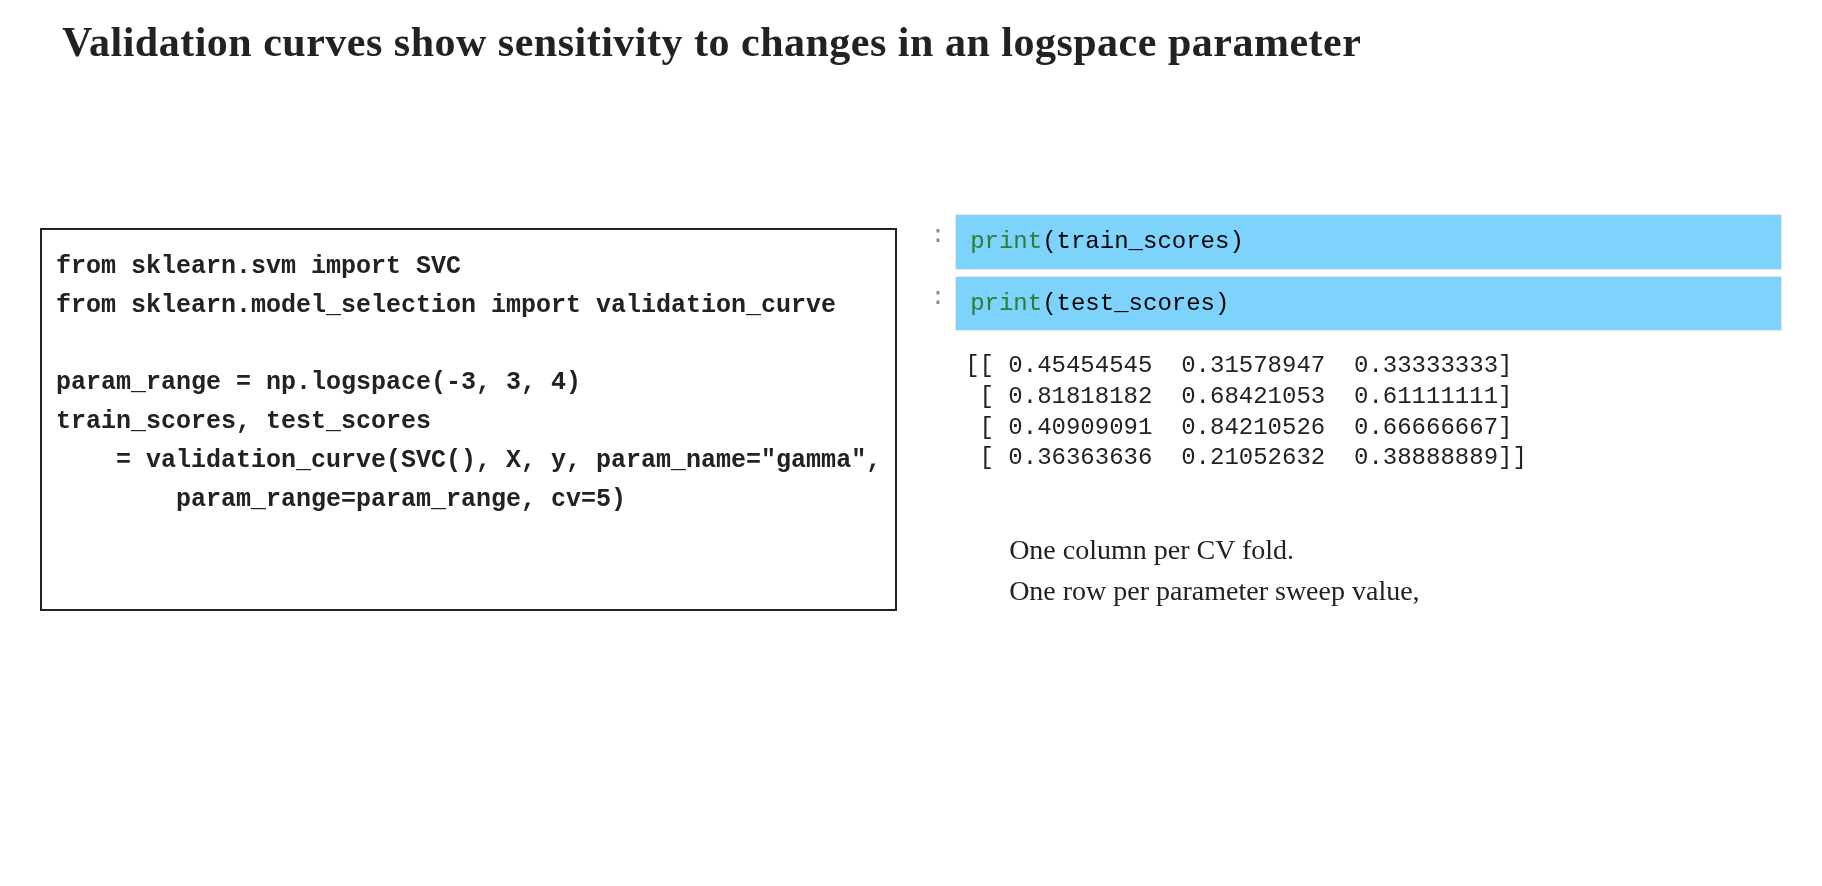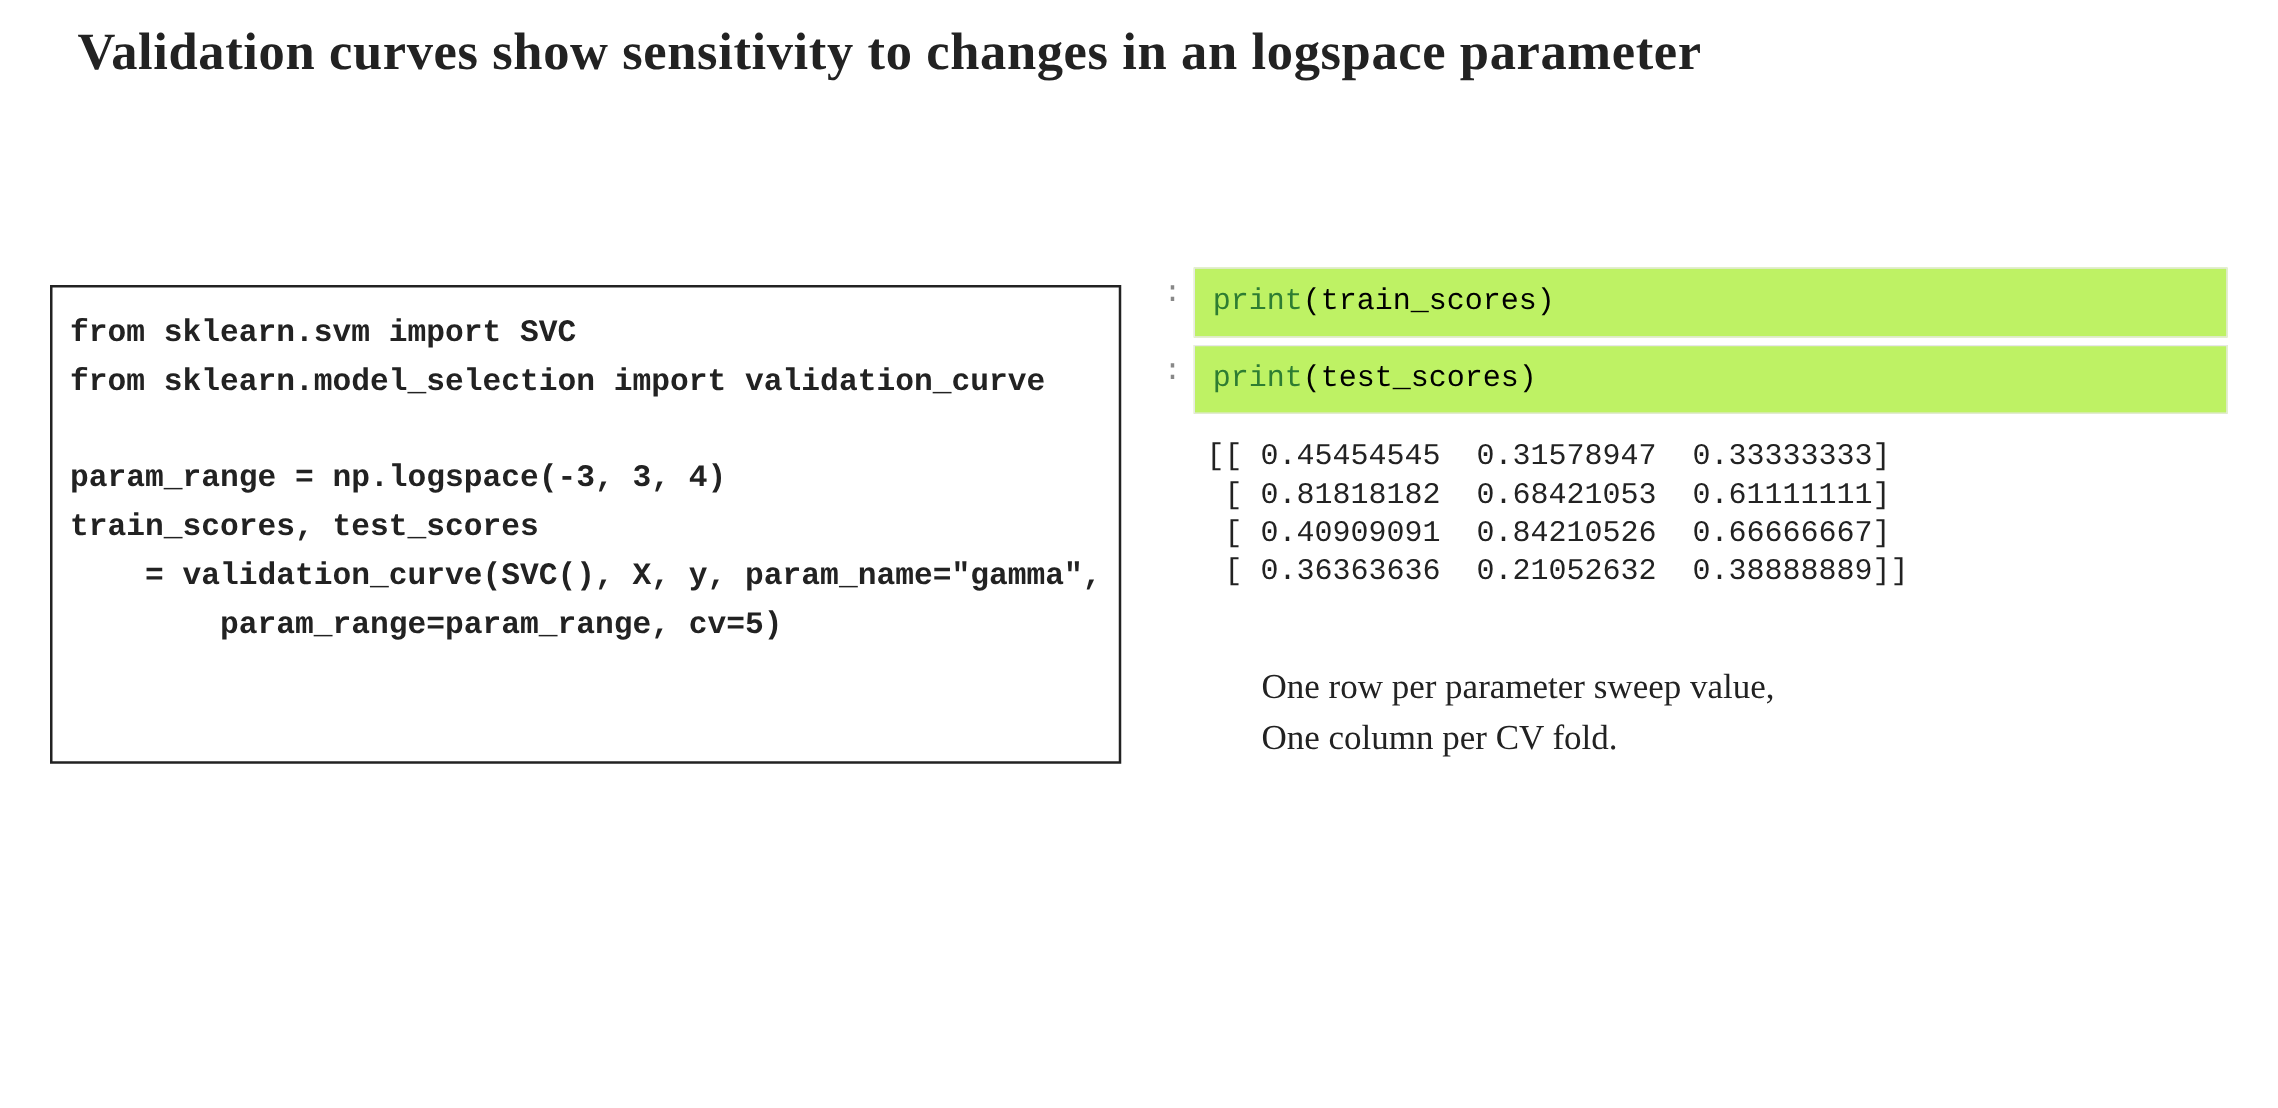--- a/index.html
+++ b/index.html
@@ -56,21 +56,21 @@
       width: 28px;
       text-align: right;
       color: #888;
       font-family: Menlo, Consolas, 'Courier New', monospace;
       font-size: 24px;
       padding-right: 10px;
       padding-top: 8px;
       user-select: none;
     }
     .nb-input {
-      background: #bef264;
+      background: #7dd3fc;
       border: 1px solid #e8e8e8;
       padding: 10px 14px;
       font-family: Menlo, Consolas, 'Courier New', monospace;
       font-size: 24px;
       flex: 1;
       line-height: 1.4;
     }
     .nb-input .kw-print {
       color: #2e7d32;
     }
@@ -123,19 +123,19 @@
       <div class="nb-input">
         <span class="kw-print">print</span><span>(test_scores)</span>
       </div>
     </div>
     <div class="nb-output">[[ 0.45454545  0.31578947  0.33333333]
  [ 0.81818182  0.68421053  0.61111111]
  [ 0.40909091  0.84210526  0.66666667]
  [ 0.36363636  0.21052632  0.38888889]]</div>
 
     <div class="caption">
+      <div>One column per CV fold.</div>
       <div>One row per parameter sweep value,</div>
-      <div>One column per CV fold.</div>
     </div>
 
   </div>
 
 </div>
 
 </body></html>

